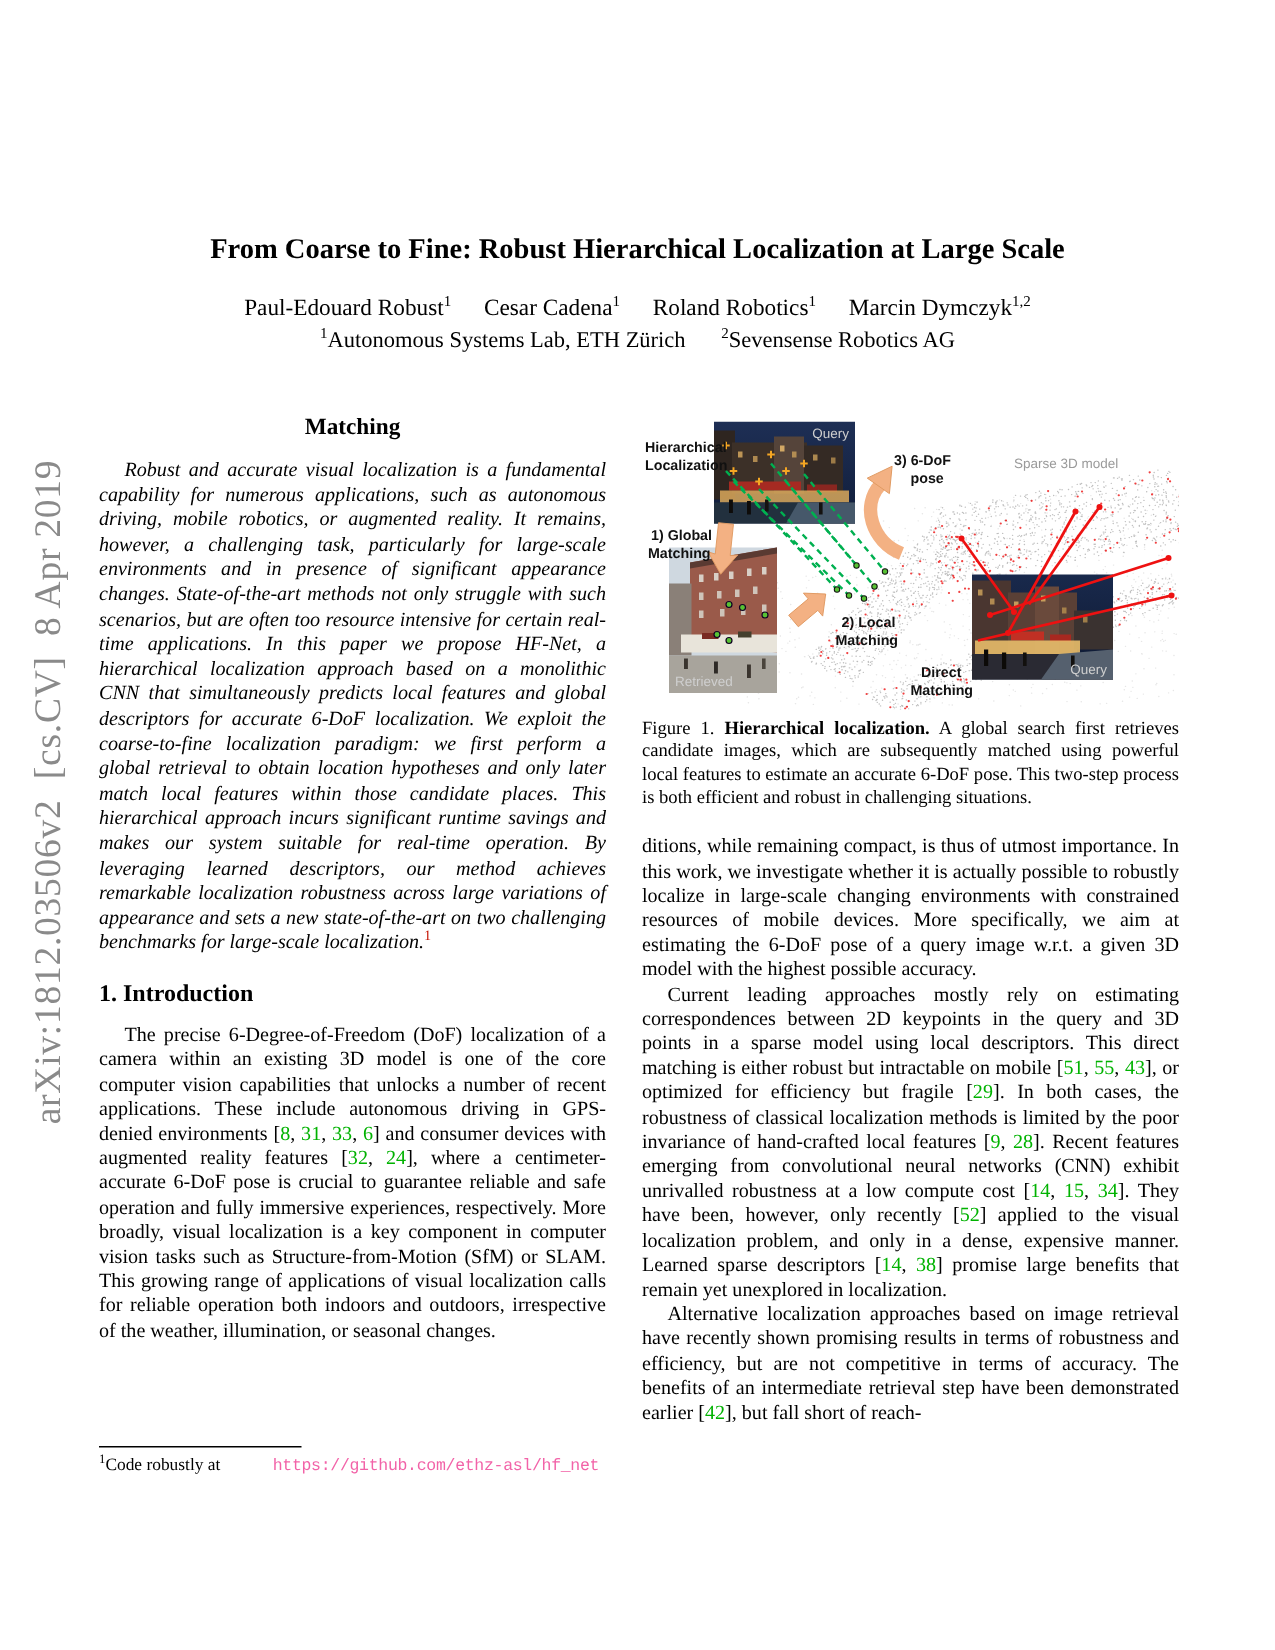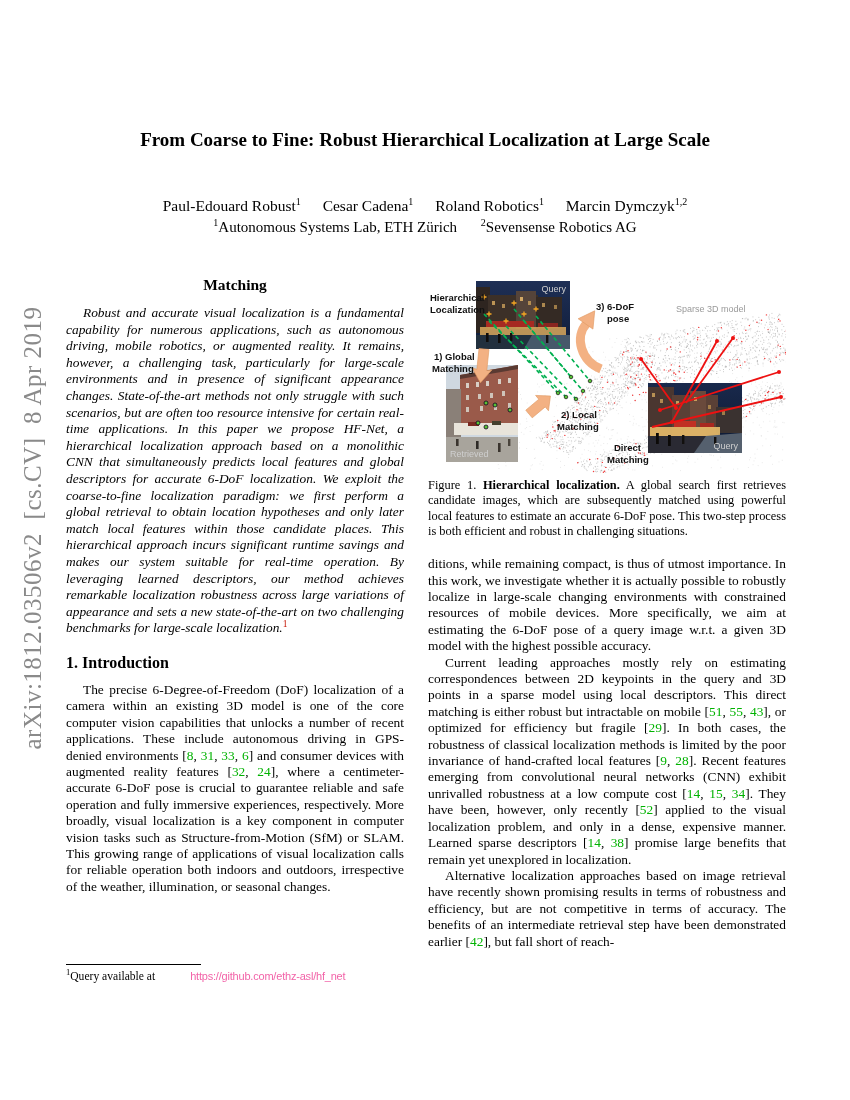--- a/index.html
+++ b/index.html
@@ -19,21 +19,21 @@
   }
   
   .arxiv-strip{
     position:absolute;left:33px;top:528px;
     transform:translate(-50%,-50%) rotate(-90deg);
     white-space:pre;font-size:25px;color:var(--arxiv-gray);
     font-family:"Liberation Serif",serif;letter-spacing:.5px;
   }
   
   .paper-title{
-    position:absolute;top:129px;left:0;width:850px;text-align:center;
+    position:absolute;top:156px;left:0;width:850px;text-align:center;
     font-size:19px;font-weight:bold;margin:0;
   }
   .authors-line{
     position:absolute;top:197px;left:0;width:850px;text-align:center;font-size:15.5px;
   }
   .authors-line .author{margin:0 9px;}
   .affils-line{
     position:absolute;top:219px;left:0;width:850px;text-align:center;font-size:15px;
   }
   .affils-line .affil{margin:0 10px;}
@@ -56,21 +56,21 @@
   .figure-box{width:358px;height:192px;position:relative;}
   .figure-box svg{display:block;}
   .fig-caption{
     font-size:12.4px;line-height:15.3px;text-align:justify;margin:5px 0 0 0;
   }
   .right-body{margin-top:17px;}
   
   .footnote-block{position:absolute;left:66px;top:964px;width:338px;font-size:11.6px;}
   .footnote-rule{width:135px;border-top:1.2px solid #000;margin-bottom:5px;}
   .footnote-link{
-    font-family:Liberation Sans, sans-serif;
+    font-family:Liberation Mono, monospace;
     color:var(--link-pink);font-size:11px;letter-spacing:-0.2px;padding-left:32px;
   }
   .fig-label{font-family:"Liberation Sans","DejaVu Sans",sans-serif;font-weight:bold;font-size:9.5px;fill:#111;}
   .fig-label-gray{font-family:"Liberation Sans","DejaVu Sans",sans-serif;font-size:9px;fill:#9a9a9a;font-weight:normal;}
   .img-label{font-family:"Liberation Sans","DejaVu Sans",sans-serif;font-size:9px;fill:#cfcfcf;font-weight:normal;}
 </style>
 </head>
 <body>
 
 <div class="page">
@@ -276,16 +276,16 @@
 
     <div class="right-body">
       <p class="body">ditions, while remaining compact, is thus of utmost importance. In this work, we investigate whether it is actually possible to robustly localize in large-scale changing environments with constrained resources of mobile devices. More specifically, we aim at estimating the 6-DoF pose of a query image w.r.t. a given 3D model with the highest possible accuracy.</p>
       <p class="body indent">Current leading approaches mostly rely on estimating correspondences between 2D keypoints in the query and 3D points in a sparse model using local descriptors. This direct matching is either robust but intractable on mobile [<span class="cite">51</span>, <span class="cite">55</span>, <span class="cite">43</span>], or optimized for efficiency but fragile [<span class="cite">29</span>]. In both cases, the robustness of classical localization methods is limited by the poor invariance of hand-crafted local features [<span class="cite">9</span>, <span class="cite">28</span>]. Recent features emerging from convolutional neural networks (CNN) exhibit unrivalled robustness at a low compute cost [<span class="cite">14</span>, <span class="cite">15</span>, <span class="cite">34</span>]. They have been, however, only recently [<span class="cite">52</span>] applied to the visual localization problem, and only in a dense, expensive manner. Learned sparse descriptors [<span class="cite">14</span>, <span class="cite">38</span>] promise large benefits that remain yet unexplored in localization.</p>
       <p class="body indent">Alternative localization approaches based on image retrieval have recently shown promising results in terms of robustness and efficiency, but are not competitive in terms of accuracy. The benefits of an intermediate retrieval step have been demonstrated earlier [<span class="cite">42</span>], but fall short of reach-</p>
     </div>
   </div>
 
   <div class="footnote-block">
     <div class="footnote-rule"></div>
-    <span><sup style="font-size:8.5px;">1</sup><span>Query available at </span><span class="footnote-link">https://github.com/ethz-asl/hf_net</span></span>
+    <span><sup style="font-size:8.5px;">1</sup><span>Code robustly at </span><span class="footnote-link">https://github.com/ethz-asl/hf_net</span></span>
   </div>
 
 </div>
 
 </body></html>

